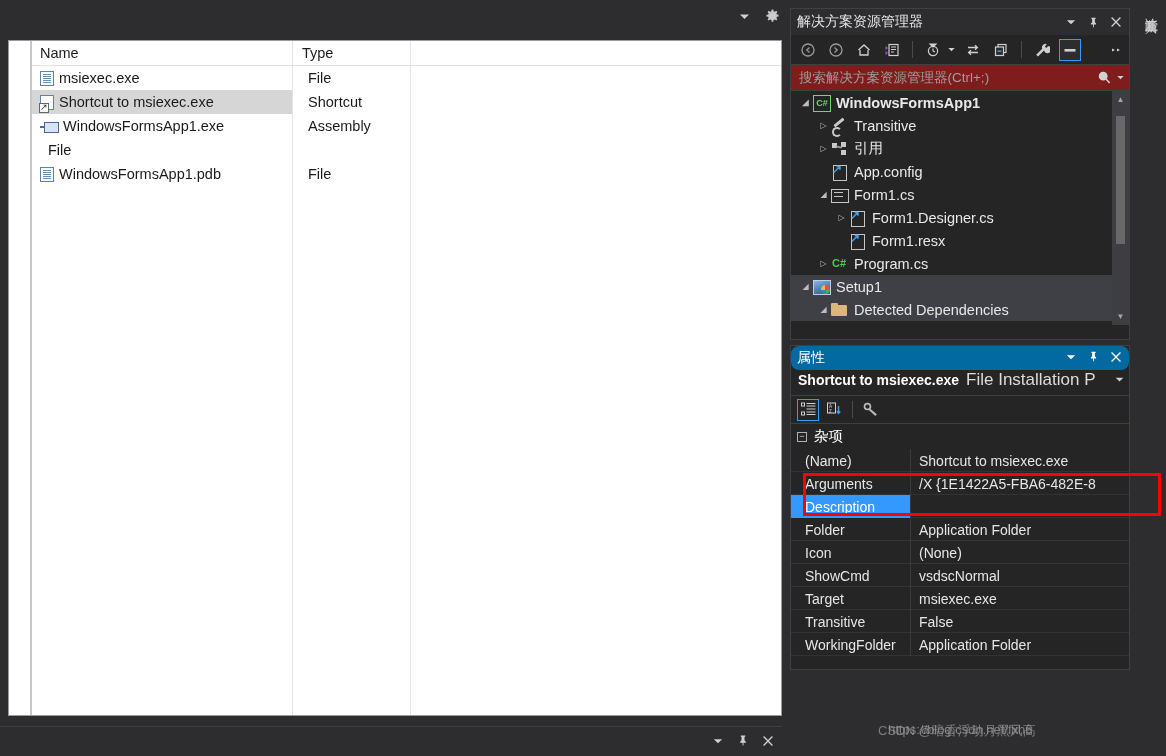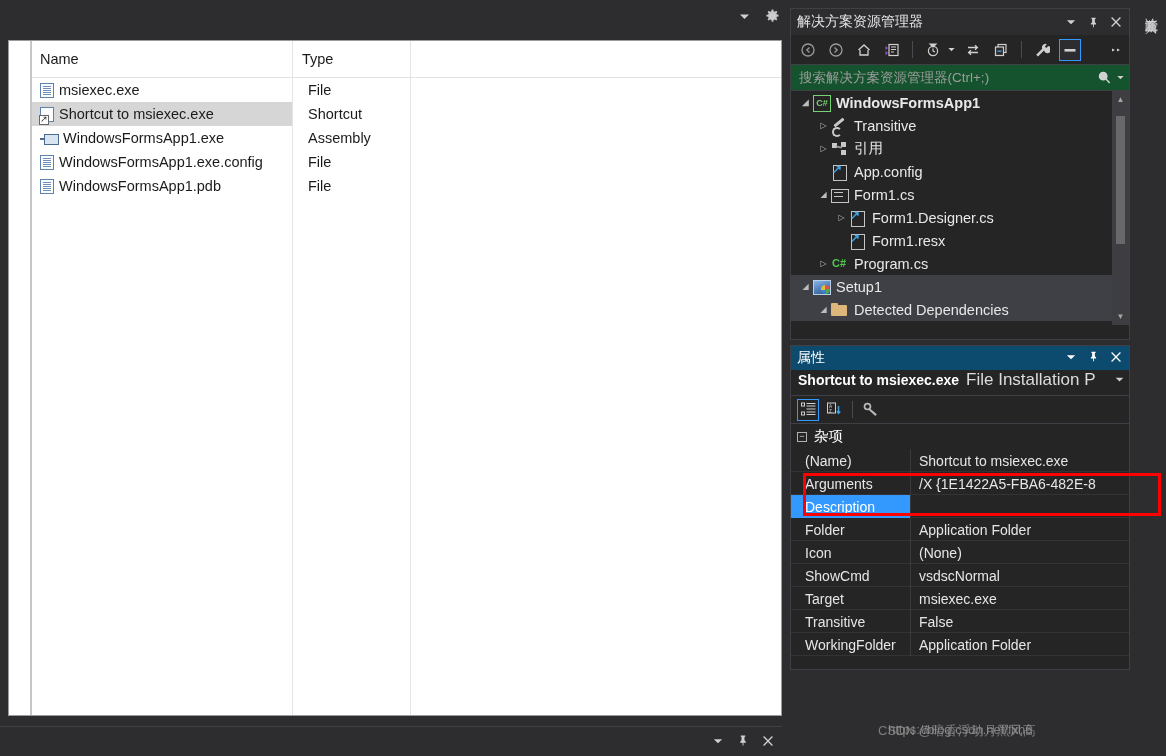--- a/index.html
+++ b/index.html
@@ -31,21 +31,21 @@
   }
   .leftpane-inner {
     position: absolute; left: 22px; top: 0; right: 0; bottom: 0;
     background: #ffffff; border-left: 1px solid #c4c4c4;
   }
   .gutter {
     position: absolute; left: 0; top: 0; width: 22px; bottom: 0;
     background: #ffffff; border-right: 1px solid #c9c9c9;
   }
   .lv-head {
-    position: relative; height: 37px;
+    position: relative; height: 25px;
     border-bottom: 1px solid #e2e2e2;
     display: flex; align-items: center;
     font-size: 14.5px; color: #1b1b1b;
   }
   .lv-col-name { width: 260px; padding-left: 8px; }
   .lv-col-type { width: 118px; padding-left: 10px; }
   .vline { position: absolute; top: 0; bottom: 0; width: 1px; background: #e4e4e4; }
   .vline.a { left: 260px; }
   .vline.b { left: 378px; }
   .lv-row {
@@ -140,21 +140,21 @@
   }
   .tb-sep { width: 1px; height: 17px; background: #4a4a50; margin: 0 3px; }
   .tb-btn {
     width: 22px; height: 22px; display: flex; align-items: center;
     justify-content: center; border: 1px solid transparent;
   }
   .tb-btn.active { border-color: #3399ff; background: #2d2d30; }
 
   .se-search {
     height: 26px; margin: 0; display: flex; align-items: center;
-    background: #14532d; border-bottom: 1px solid #3f3f46;
+    background: #7f1d1d; border-bottom: 1px solid #3f3f46;
     padding: 0 4px 0 8px;
   }
   .se-search input {
     flex: 1; background: transparent; border: none; outline: none;
     color: #9a9a9a; font-size: 13.5px;
     font-family: "Liberation Sans", sans-serif;
   }
   .se-search input::placeholder { color: #9d9d9d; }
 
   .se-tree { position: relative; height: 234px; overflow: hidden; background: #252526; }
@@ -247,22 +247,23 @@
     position: absolute; left: 4px; top: 25px; width: 9px; height: 128px;
     background: #686868;
   }
 
   
   .pp {
     position: absolute; left: 790px; top: 345px; width: 340px; height: 325px;
     background: #252526; border: 1px solid #3f3f46;
   }
   .pp-title {
-    height: 24px; background: #0c4a6e; display: flex; align-items: center;
+    height: 24px; background: #0369a1; display: flex; align-items: center;
     padding-left: 6px;
+    border-radius: 8px;
   }
   .pp-title-text { font-size: 14px; color: #ffffff; white-space: nowrap; }
   .pp-title-dots {
     flex: 1; height: 5px; margin: 0 8px;
     background-image: radial-gradient(#5bb0e8 0.6px, transparent 0.6px);
     background-size: 4px 4px;
   }
   .pp-obj {
     height: 26px; display: flex; align-items: baseline; gap: 7px;
     padding: 0 4px 0 7px; background: #252526;
@@ -374,24 +375,20 @@
 
       <div class="lv-row">
         <div class="cell-name">
           <span class="fico asm"></span>
           <span>WindowsFormsApp1.exe</span>
         </div>
         <div class="cell-type">Assembly</div>
       </div>
 
       <div class="lv-row">
-        <div class="cell-name">
-          <span class="fico doc"></span>
-          <span>WindowsFormsApp1.exe.config</span>
-        </div>
         <div class="cell-type">File</div>
       </div>
 
       <div class="lv-row">
         <div class="cell-name">
           <span class="fico doc"></span>
           <span>WindowsFormsApp1.pdb</span>
         </div>
         <div class="cell-type">File</div>
       </div>

